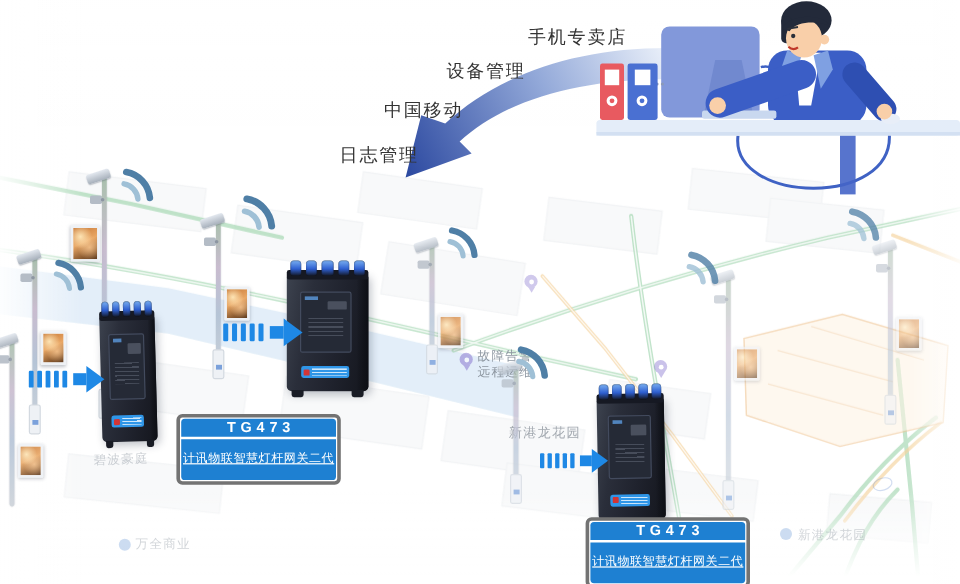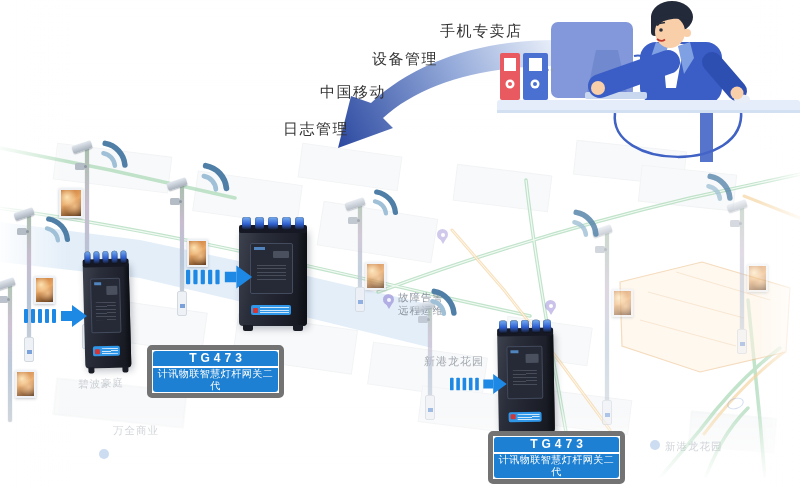--- a/index.html
+++ b/index.html
@@ -71,26 +71,26 @@
     background:repeating-linear-gradient(180deg,rgba(255,255,255,.9) 0,rgba(255,255,255,.9) 1px,transparent 1px,transparent 2.6px);}
   .dev-foot{position:absolute;bottom:-5px;width:14%;height:6px;background:#191c25;border-radius:0 0 2px 2px;}
 
   
   .dash-arrow{position:absolute;display:flex;align-items:center;}
   .dash{width:4px;height:14px;background:#1e88e5;margin-right:3px;border-radius:1px;}
   .arr-shaft{width:11px;height:10px;background:#1e88e5;margin-left:2px;}
   .arr-head{width:0;height:0;border-top:11px solid transparent;border-bottom:11px solid transparent;border-left:15px solid #1e88e5;}
 
   
-  .badge{position:absolute;width:137px;background:#fff;border:5px solid #737373;border-radius:5px;
+  .badge{position:absolute;width:137px;background:#fff;border:3px solid #737373;border-radius:5px;
     padding:1px;text-align:center;color:#fff;}
   .b-model{background:#1e80d2;border-radius:3px 3px 0 0;font-size:12px;font-weight:bold;
     letter-spacing:4px;padding:1px 0 1px 4px;line-height:13px;}
   .b-name{background:#1e80d2;border-radius:0 0 3px 3px;font-size:10px;letter-spacing:.5px;
-    margin-top:1.5px;padding:0 0;line-height:12px;}
+    margin-top:1.5px;padding:11px 0;line-height:12px;text-decoration:underline;}
 
   
   .ops-label{position:absolute;color:#333;font-size:15px;font-weight:500;letter-spacing:1.5px;white-space:nowrap;}
 
   .desk-svg{position:absolute;left:470px;top:0;}
 </style>
 </head>
 <body>
 
 <div class="scene">
@@ -148,21 +148,21 @@
   <span class="pin" style="left:383px;top:294px;"></span>
   <div class="poi" style="left:398px;top:291px;">
     <div>故障告警</div>
     <div>远程运维</div>
   </div>
   <span class="pin" style="left:437px;top:229px;opacity:.4;"></span>
   <span class="pin" style="left:545px;top:300px;opacity:.45;"></span>
   <div class="poi" style="left:424px;top:355px;font-size:11px;color:#a3a9b0;">新港龙花园</div>
   <div class="poi" style="left:78px;top:377px;opacity:.45;transform:rotate(-2deg);">碧波豪庭</div>
   <span class="bluepoi" style="left:99px;top:449px;"></span>
-  <div class="poi" style="left:113px;top:424px;opacity:.4;">万全商业</div>
+  <div class="poi" style="left:113px;top:448px;opacity:.4;">万全商业</div>
   <span class="bluepoi" style="left:650px;top:440px;"></span>
   <div class="poi" style="left:665px;top:440px;opacity:.4;">新港龙花园</div>
   <span class="shield" style="left:727px;top:398px;"></span>
 
   <div id="poles-layer" class="abs">
       <div class="pole" style="left: 85px; top: 147px; height: 200px; width: 4px; opacity: 1;">
         <div class="pole-rod"></div>
         <div class="pole-light"></div>
         <div class="pole-cam" style="top: 16px;"></div>
         <div class="pole-screen" style="top: 41px; width: 24px; height: 30px; left: -26px;">

